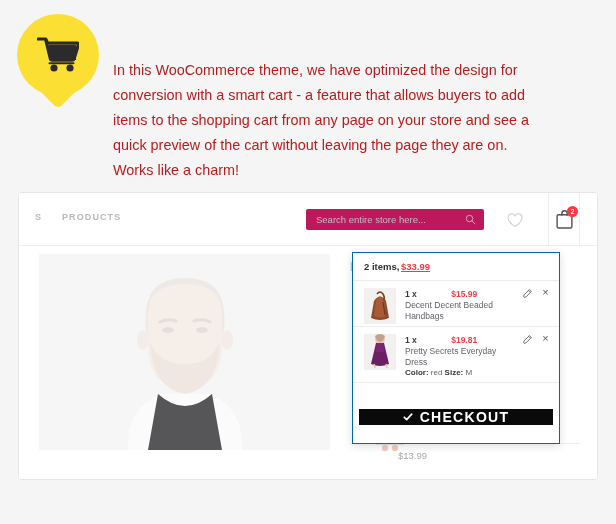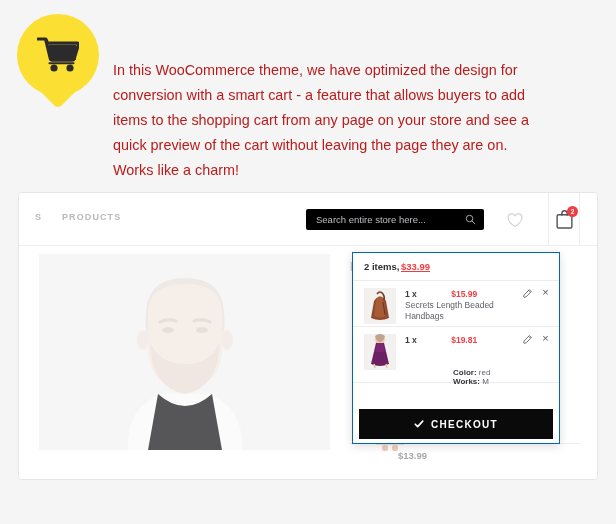--- a/index.html
+++ b/index.html
@@ -98,21 +98,21 @@
   }
   .nav-item.clipped {
     overflow: hidden;
     width: 9px;
     direction: rtl;
   }
   .search-box {
     position: absolute;
     left: 287px; top: 16px;
     width: 178px; height: 21px;
-    background: #000000;
+    background: #be185d;
     border-radius: 2px;
   }
   .search-input-text {
     position: absolute;
     left: 10px; top: 5px;
     font-size: 9.5px;
     color: #bfbfc5;
     white-space: nowrap;
   }
   .search-icon {
@@ -179,21 +179,21 @@
     left: 331px; top: 145px;
     width: 125px; height: 62px;
     overflow: hidden;
   }
   .p2-img { position:absolute; left: 16px; top: 0; width: 48px; height: 62px; }
   .product-2-price {
     position: absolute;
     left: 398px; top: 450px;
     font-size: 9.5px;
     color: #a9a9ad;
-    font-weight: bold;
+    font-weight: normal;
   }
   .shelf-line {
     position: absolute;
     left: 331px; top: 197px;
     width: 230px; height: 1px;
     background: #ededed;
   }
 
   
   .mini-cart {
@@ -256,42 +256,42 @@
     font-size: 8.5px;
     line-height: 11px;
     color: #5f5f66;
   }
   .mc-variant {
     position: absolute;
     left: 52px; top: 41px;
     font-size: 8px;
     color: #5f5f66;
   }
-  .mc-variant b { color: #34343a; margin-left: 48px; }
+  .mc-variant b { color: #34343a; }
   .mc-edit {
     position: absolute;
     right: 26px; top: 7px;
     width: 11px; height: 11px;
   }
   .mc-remove {
     position: absolute;
     right: 8px; top: 6px;
     width: 11px; height: 11px;
     font-size: 11px;
     line-height: 11px;
     color: #5a5a60;
     text-align: center;
   }
   .mc-checkout {
     position: absolute;
     left: 6px; top: 156px;
-    width: 194px; height: 30px;
+    width: 194px; height: 16px;
     background: #0a0a0a;
     color: #ffffff;
-    font-size: 10px;
+    font-size: 14px;
     font-weight: bold;
     letter-spacing: 1.3px;
     display: flex;
     align-items: center;
     justify-content: center;
     gap: 7px;
   }
   .mc-check-icon { width: 10px; height: 10px; }
 </style>
 </head>
@@ -401,41 +401,42 @@
     <div class="mc-thumb">
       <svg viewBox="0 0 32 36" width="32" height="36">
         <rect width="32" height="36" fill="#f3f1f0"></rect>
         <path d="M10 13 q6 -9 12 0 l3 17 q-9 4 -18 0 z" fill="#8e4b2d"></path>
         <path d="M12 12 q4 -7 8 0 l2 16 q-6 3 -12 0 z" fill="#a85c36"></path>
         <path d="M13 6 q3 -4 6 0 q2 3 1 7" fill="none" stroke="#7c3f23" stroke-width="1.6"></path>
         <path d="M19 14 l2 13" stroke="#6f3620" stroke-width="1.2" fill="none"></path>
       </svg>
     </div>
     <span class="mc-qty"><span>1 x </span><span class="price">$15.99</span></span>
-    <div class="mc-name">Secrets Length Beaded Handbags</div>
+    <div class="mc-name">Decent Decent Beaded Handbags</div>
     <svg class="mc-edit" viewBox="0 0 14 14">
       <path d="M2 11.2 L2.6 8.8 L9.4 2 L11.9 4.5 L5.1 11.3 L2.7 11.9 Z" fill="none" stroke="#5a5a60" stroke-width="1.1" stroke-linejoin="round"></path>
       <path d="M8.4 3 L10.9 5.5" stroke="#5a5a60" stroke-width="1.1"></path>
     </svg>
     <span class="mc-remove">×</span>
   </div>
 
   <div class="mc-item i1">
     <div class="mc-thumb">
       <svg viewBox="0 0 32 36" width="32" height="36">
         <rect width="32" height="36" fill="#f3f1f0"></rect>
         <path d="M11 4 q5 -4 10 0 l-1 5 l-8 0 z" fill="#e7c7ab"></path>
         <path d="M12 9 l8 0 l5 21 q-9 4 -18 0 z" fill="#6d1f63"></path>
         <path d="M13 9 l6 0 l2 9 l-10 0 z" fill="#7d2673"></path>
         <path d="M11 2 q2 -2 5 -2 q3 0 5 2 q-1 5 -5 6 q-4 -1 -5 -6 z" fill="#c0a28d"></path>
         <path d="M10 30 l1 4 M22 30 l1 4" stroke="#e7c7ab" stroke-width="1.6"></path>
       </svg>
     </div>
     <span class="mc-qty"><span>1 x </span><span class="price">$19.81</span></span>
-    <div class="mc-variant"><b>Color:</b><span> red </span><b>Works:</b><span> M</span></div>
+    <div class="mc-name">Pretty Secrets Everyday Dress</div>
+    <div class="mc-variant"><b>Color:</b><span> red </span><b>Size:</b><span> M</span></div>
     <svg class="mc-edit" viewBox="0 0 14 14">
       <path d="M2 11.2 L2.6 8.8 L9.4 2 L11.9 4.5 L5.1 11.3 L2.7 11.9 Z" fill="none" stroke="#5a5a60" stroke-width="1.1" stroke-linejoin="round"></path>
       <path d="M8.4 3 L10.9 5.5" stroke="#5a5a60" stroke-width="1.1"></path>
     </svg>
     <span class="mc-remove">×</span>
   </div>
 
   <div class="mc-checkout">
     <svg class="mc-check-icon" viewBox="0 0 12 12">
       <path d="M1.5 6.3 L4.4 9.2 L10.5 2.6" fill="none" stroke="#ffffff" stroke-width="2" stroke-linecap="round" stroke-linejoin="round"></path>

